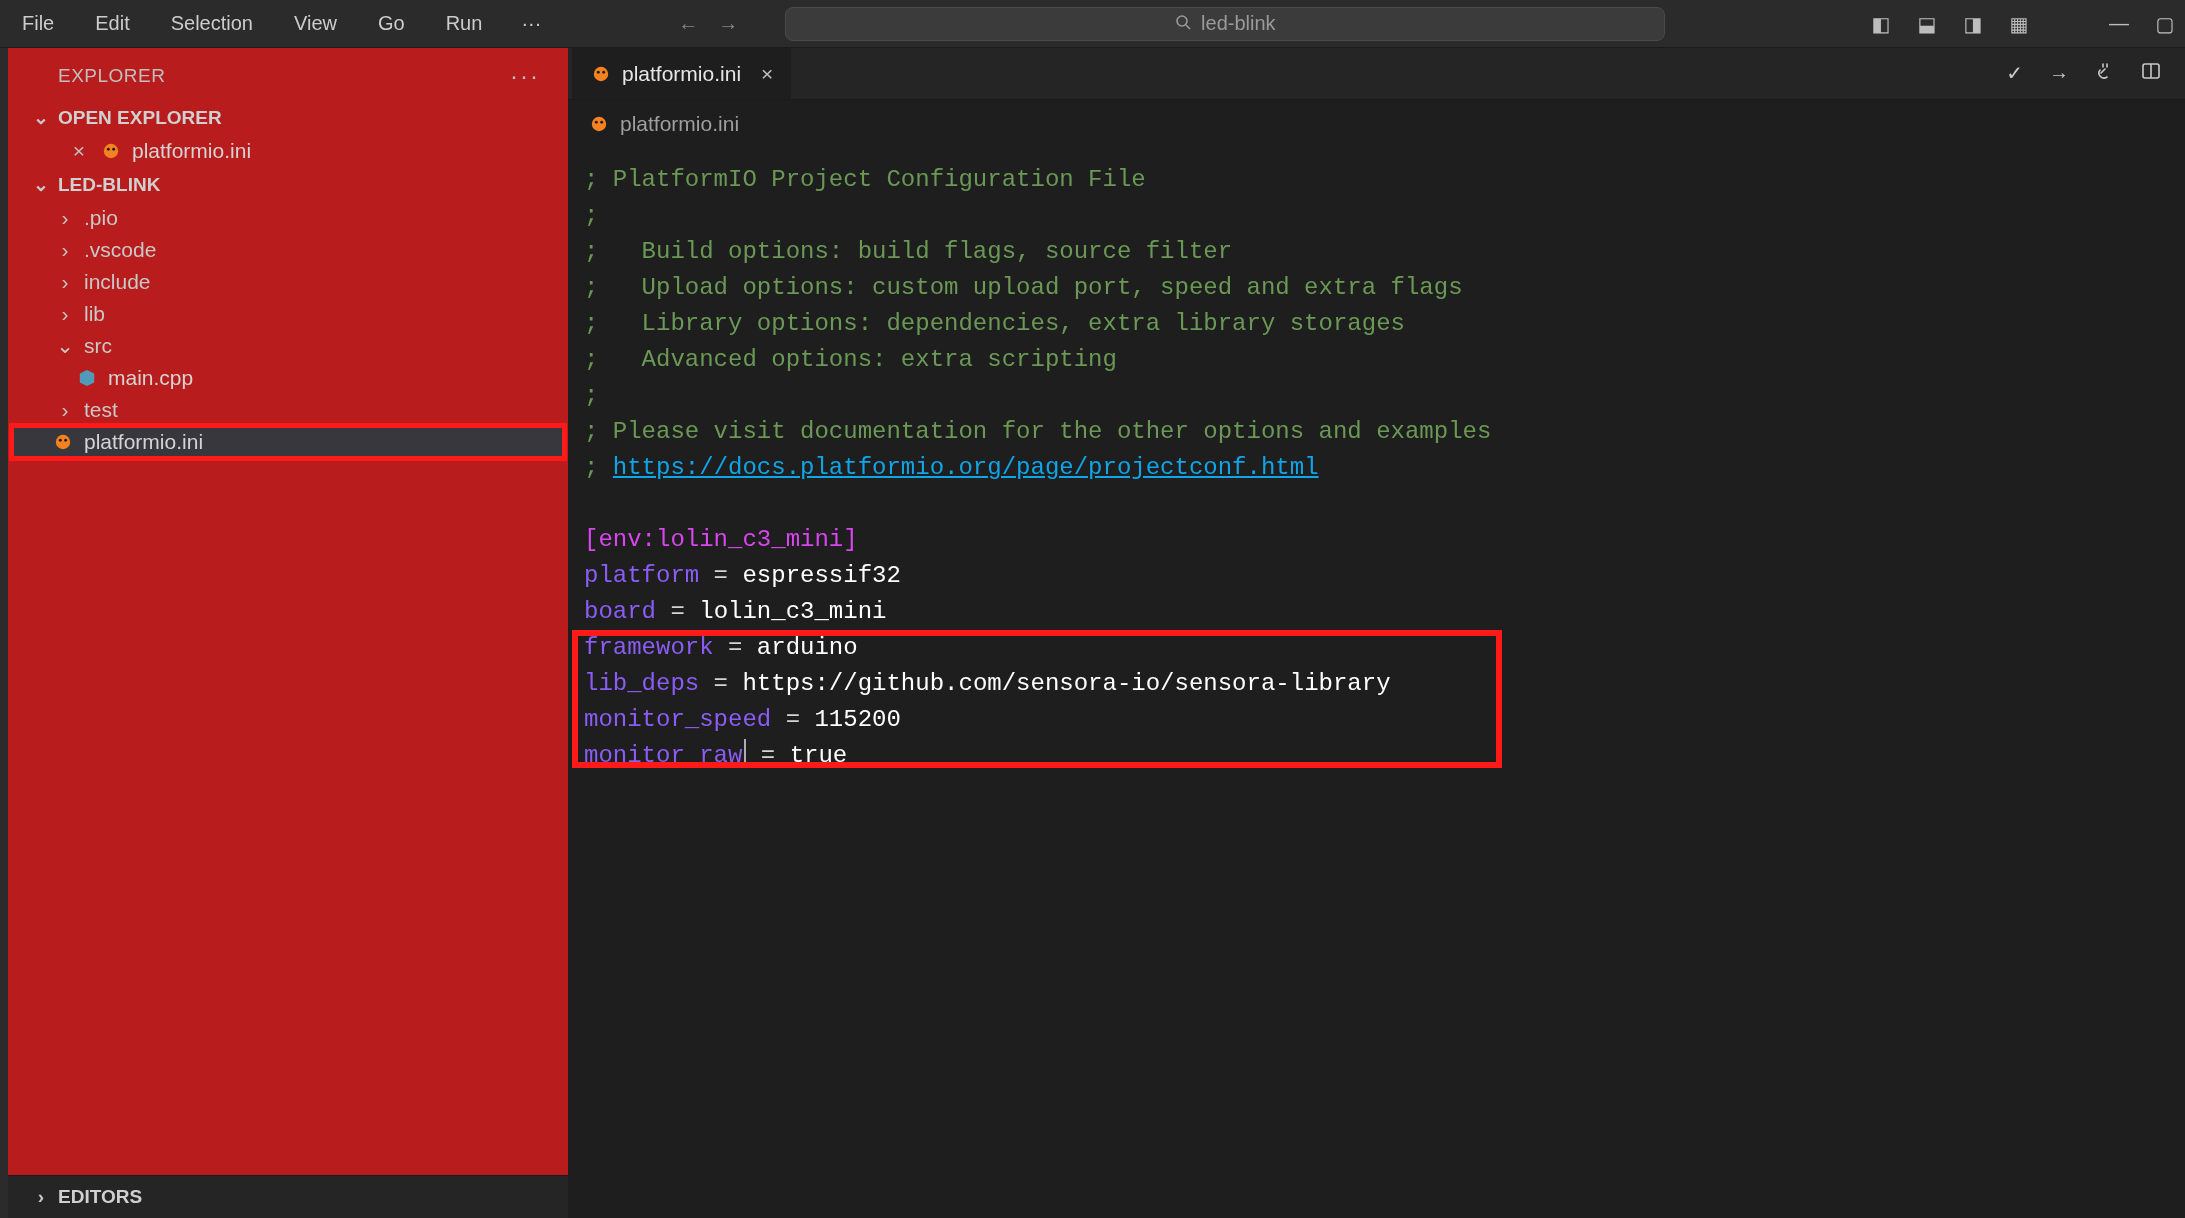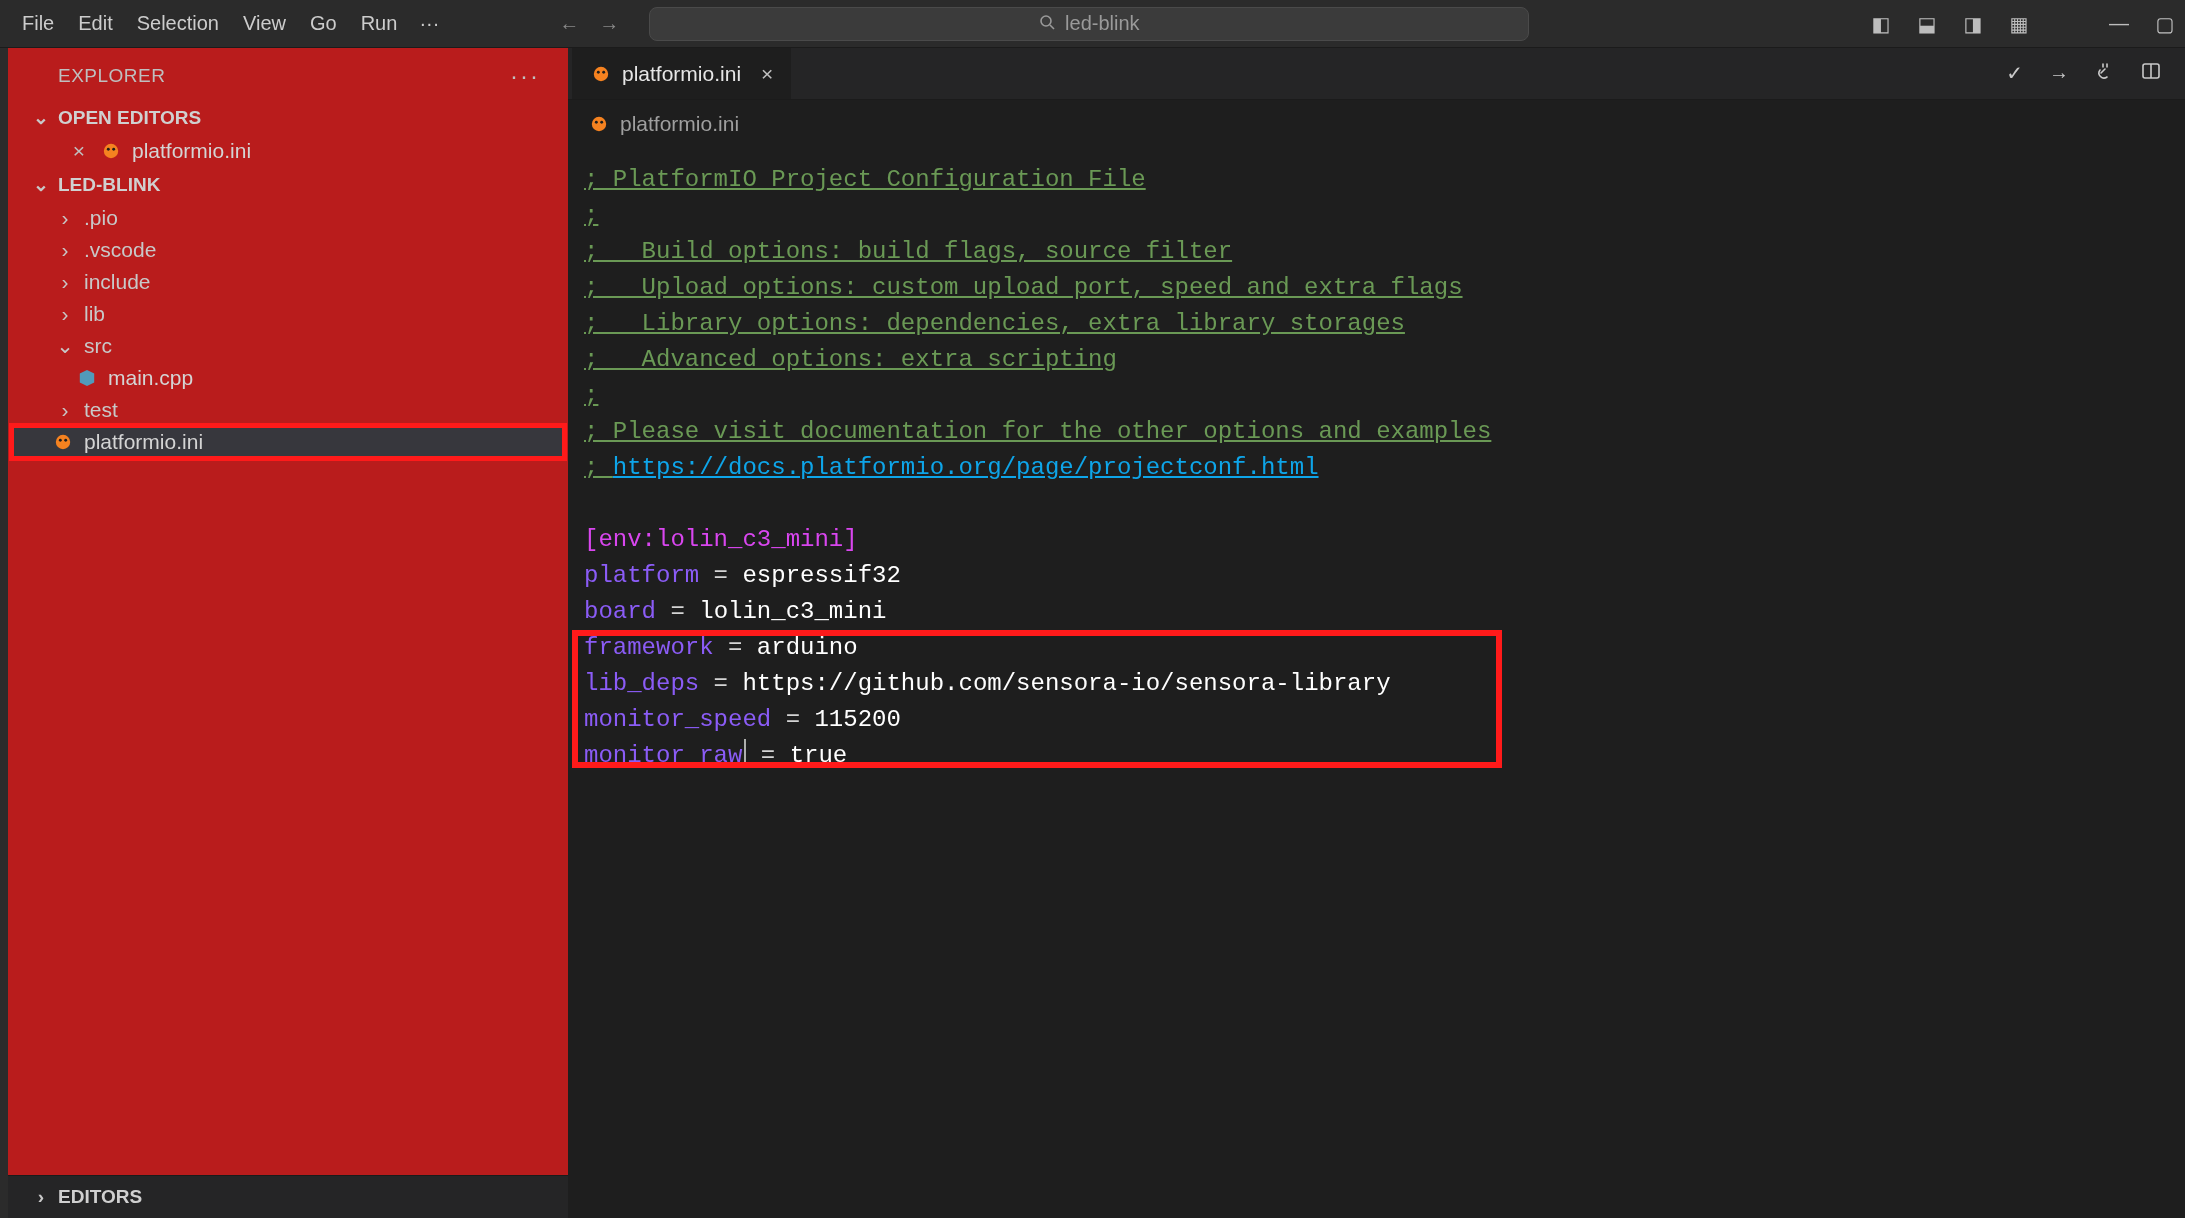--- a/index.html
+++ b/index.html
@@ -1,20 +1,20 @@
 <!DOCTYPE html>
 <html><head>
 <meta charset="utf-8">
 <style>
   * { margin:0; padding:0; box-sizing:border-box; }
   html, body { width:2185px; height:1218px; background:#1e1e1e; color:#cccccc;
     font-family:"Segoe UI","Helvetica Neue",Arial,sans-serif; font-size:20px; overflow:hidden; }
   
   .titlebar { display:flex; align-items:center; height:48px; background:#2b2b2b;
-    padding:0 10px; border-bottom:1px solid #1b1b1b; }
+    padding:0 10px; border-bottom:1px solid #1b1b1b;gap:17px; }
   .menu-item { padding:4px 12px; color:#cccccc; font-size:20px; cursor:default; border-radius:4px; }
   .menu-ellipsis { padding:4px 10px; color:#cccccc; }
   .nav-arrows { display:flex; gap:20px; margin-left:110px; color:#8a8a8a; }
   .nav-arrows span { cursor:default; }
   .search-box { flex:0 0 880px; display:flex; align-items:center; justify-content:center;
     height:34px; margin-left:30px; background:#3b3b3b; border:1px solid #4a4a4a;
     border-radius:8px; color:#9a9a9a; gap:10px; font-size:20px; }
   .title-gap { flex:1; }
   .title-icons { display:flex; gap:26px; align-items:center; color:#bdbdbd; }
   .title-icons .win-btn { width:20px; height:20px; display:inline-flex;
@@ -50,21 +50,21 @@
     background:#1e1e1e; color:#e6e6e6; font-size:21px; border-right:1px solid #252526;
     cursor:default; }
   .tab .close { margin-left:10px; color:#c0c0c0; }
   .tabbar-right { margin-left:auto; display:flex; gap:26px; padding-right:24px;
     color:#c9c9c9; }
   .crumbbar { display:flex; align-items:center; gap:10px; height:48px; padding-left:20px;
     background:#1e1e1e; color:#9f9f9f; font-size:21px;}
   .editor   { flex:1; padding:14px 0 0 16px;
     font-family:"Consolas","Menlo","Courier New",monospace; font-size:24px; line-height:36px;
     color:#d4d4d4; white-space:pre; position:relative; }
-  .comment { color:#6a9955;text-decoration:underline; }
+  .comment { color:#6a9955; }
   .section { color:#d946ef; }
   .key     { color:#8b5cf6; }
   .eq      { color:#d4d4d4; }
   .val     { color:#ffffff; }
   .linkurl { color:#0ea5e9; text-decoration:underline; }
   .cursor  { display:inline-block; width:0; border-right:2px solid #aeafad; height:26px;
     vertical-align:-3px; margin-left:2px; }
   .code-highlight { position:absolute; border:6px solid #ff1a1a; pointer-events:none;
     left:4px; top:482px; width:930px; height:138px; }
 </style>
@@ -113,21 +113,21 @@
   <div class="activitybar"></div>
 
   <div class="sidebar">
     <div class="sidebar-title">
       <span>EXPLORER</span>
       <span class="more">···</span>
     </div>
 
     <div class="section-header">
       <span class="chev">⌄</span>
-      <span>OPEN EDITORS</span>
+      <span>OPEN EXPLORER</span>
     </div>
 
     <div class="open-editor-row" style="padding-left:60px;">
       <span class="close">×</span>
       <span class="tree-icon pio-icon">
         <svg width="18" height="18" viewBox="0 0 20 20">
             <circle cx="10" cy="10" r="8" fill="#f58220"></circle>
             <circle cx="7" cy="8" r="1.6" fill="#1e1e1e"></circle>
             <circle cx="13" cy="8" r="1.6" fill="#1e1e1e"></circle>
           </svg>

